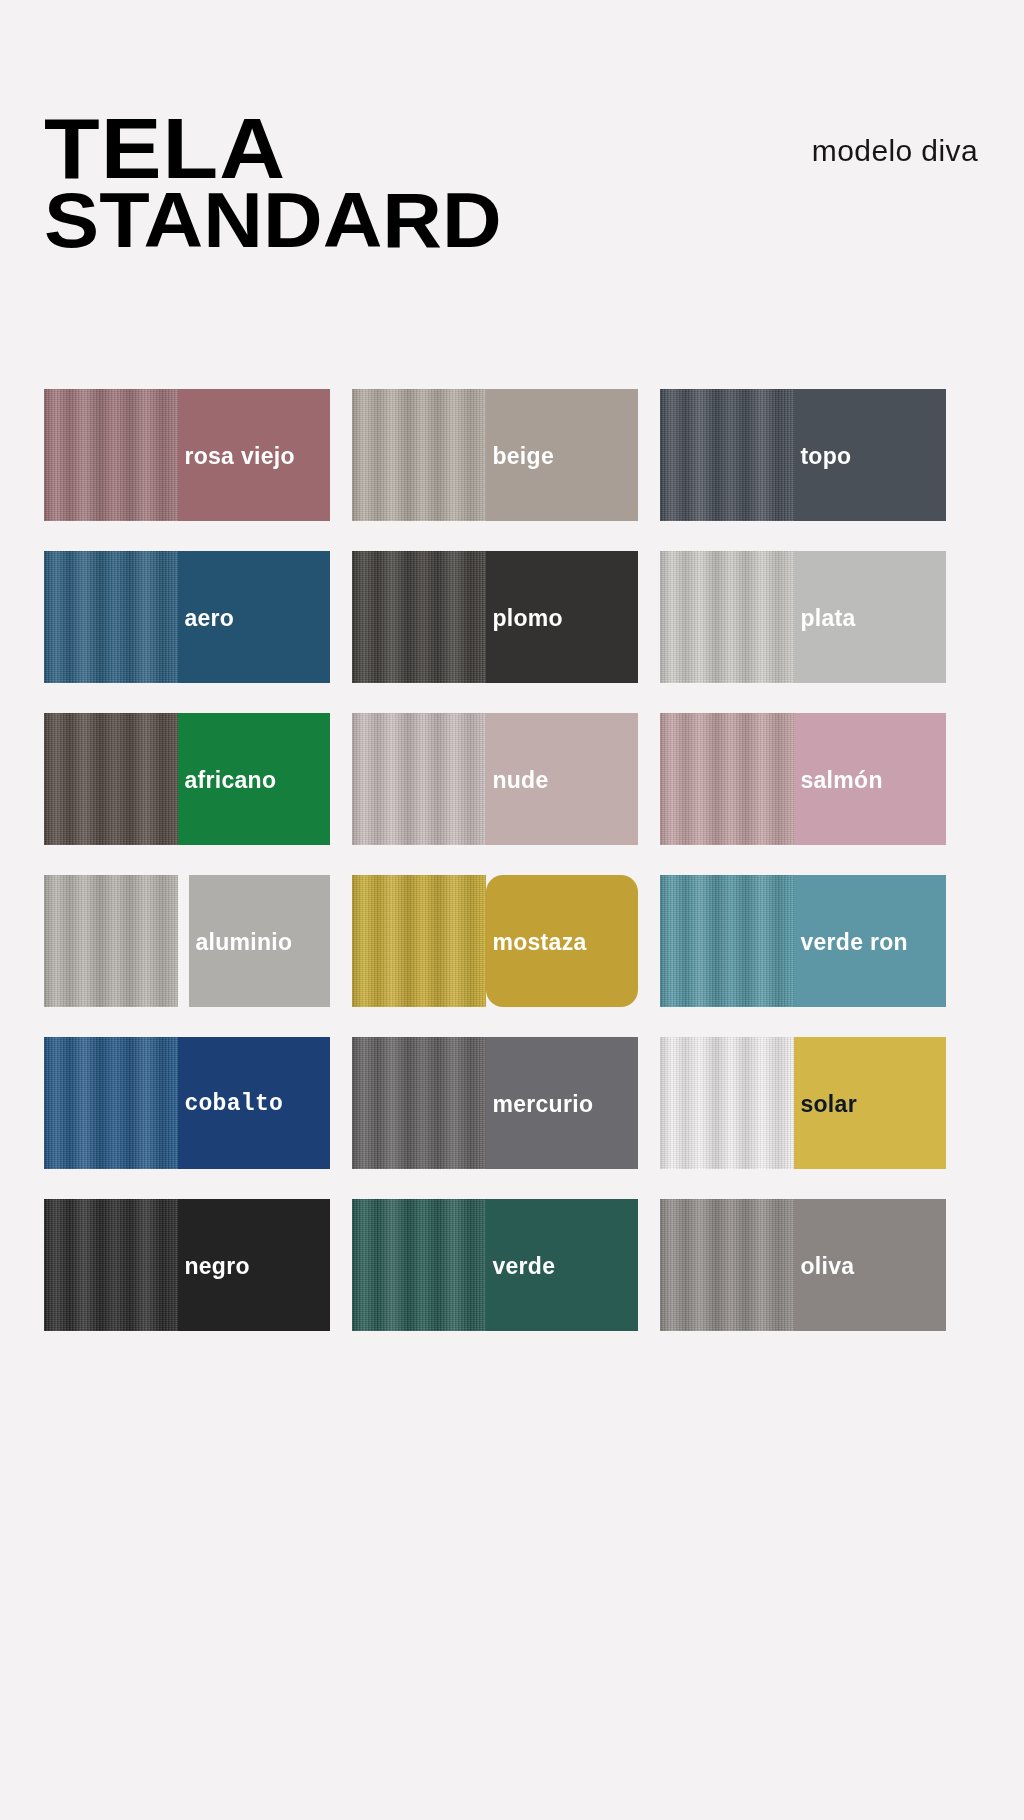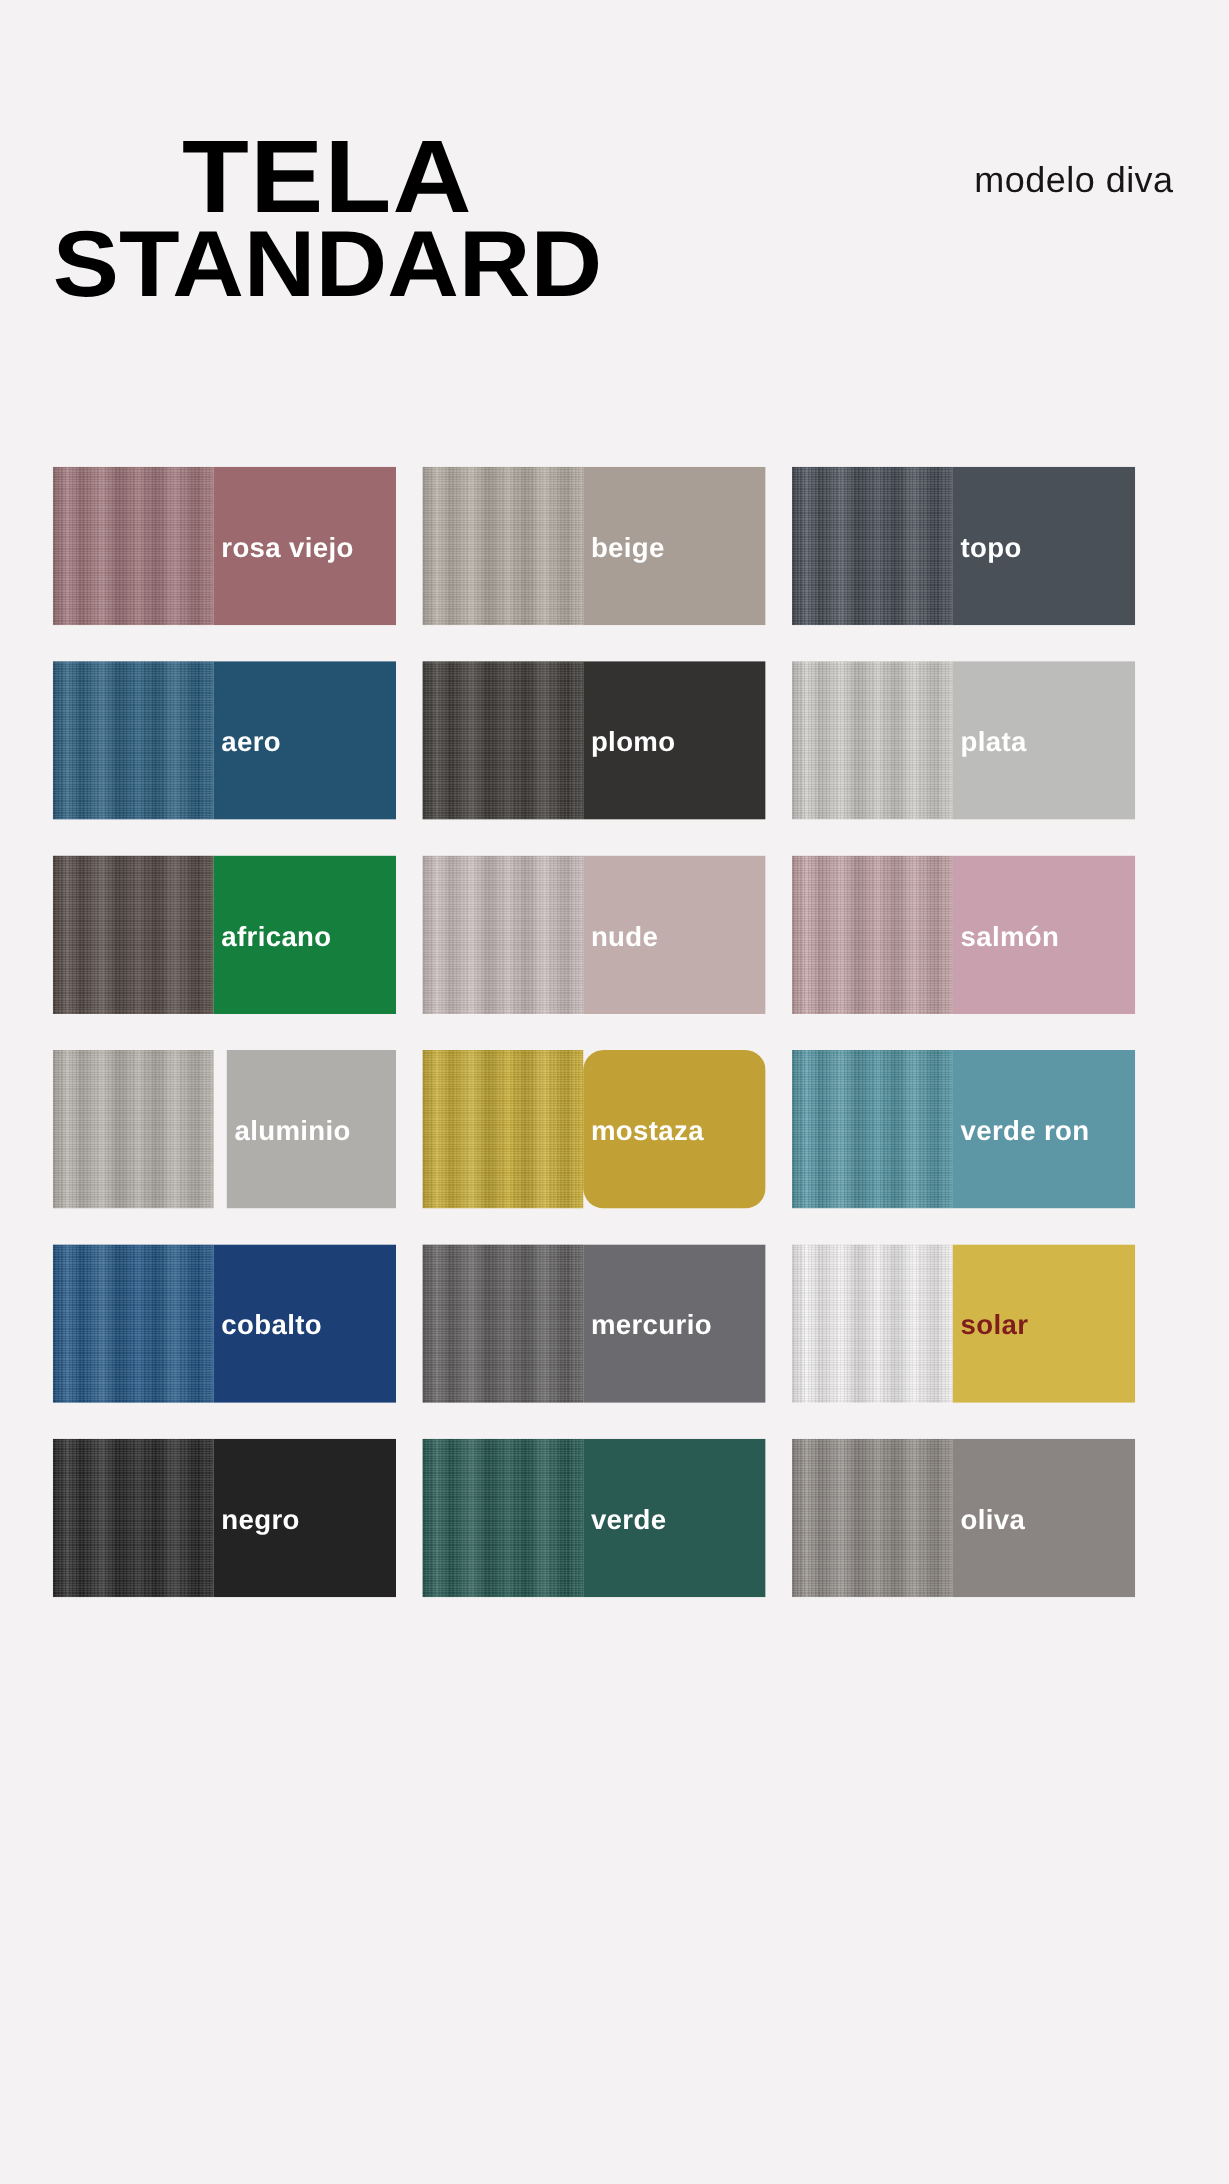--- a/index.html
+++ b/index.html
@@ -14,21 +14,20 @@
     font-family: "Liberation Sans", sans-serif;
     overflow: hidden;
     position: relative;
   }
 
   .page {
     position: relative;
     width: 904px;
     height: 1820px;
     background: #f4f2f2;
-    text-align: center;
   }
 
   
   .header {
     position: absolute;
     left: 0;
     top: 0;
     width: 1024px;
     height: 340px;
   }
@@ -245,33 +244,33 @@
       </div>
       <div class="swatch">
         <div class="swatch-texture" style="background-color: rgb(79, 148, 162);"></div>
         <div class="swatch-solid" style="background-color: rgb(93, 150, 165);">
           <span class="swatch-label" style="color: rgb(255, 255, 255);">verde ron</span>
         </div>
       </div>
       <div class="swatch">
         <div class="swatch-texture" style="background-color: rgb(28, 81, 131);"></div>
         <div class="swatch-solid" style="background-color: rgb(28, 64, 118);">
-          <span class="swatch-label" style="color: rgb(255, 255, 255);">cobalto</span>
+          <span class="swatch-label" style="color: rgb(255, 255, 255); font-family: Liberation Mono, monospace;">cobalto</span>
         </div>
       </div>
       <div class="swatch">
         <div class="swatch-texture" style="background-color: rgb(93, 91, 92);"></div>
         <div class="swatch-solid" style="background-color: rgb(107, 106, 110);">
           <span class="swatch-label" style="color: rgb(255, 255, 255);">mercurio</span>
         </div>
       </div>
       <div class="swatch">
         <div class="swatch-texture"></div>
         <div class="swatch-solid" style="background-color: rgb(210, 183, 72);">
-          <span class="swatch-label" style="color: #7f1d1d;">solar</span>
+          <span class="swatch-label" style="color: #0f172a;">solar</span>
         </div>
       </div>
       <div class="swatch">
         <div class="swatch-texture" style="background-color: rgb(34, 33, 33);"></div>
         <div class="swatch-solid" style="background-color: rgb(36, 35, 35);">
           <span class="swatch-label" style="color: rgb(255, 255, 255);">negro</span>
         </div>
       </div>
       <div class="swatch">
         <div class="swatch-texture" style="background-color: rgb(31, 84, 76);"></div>

